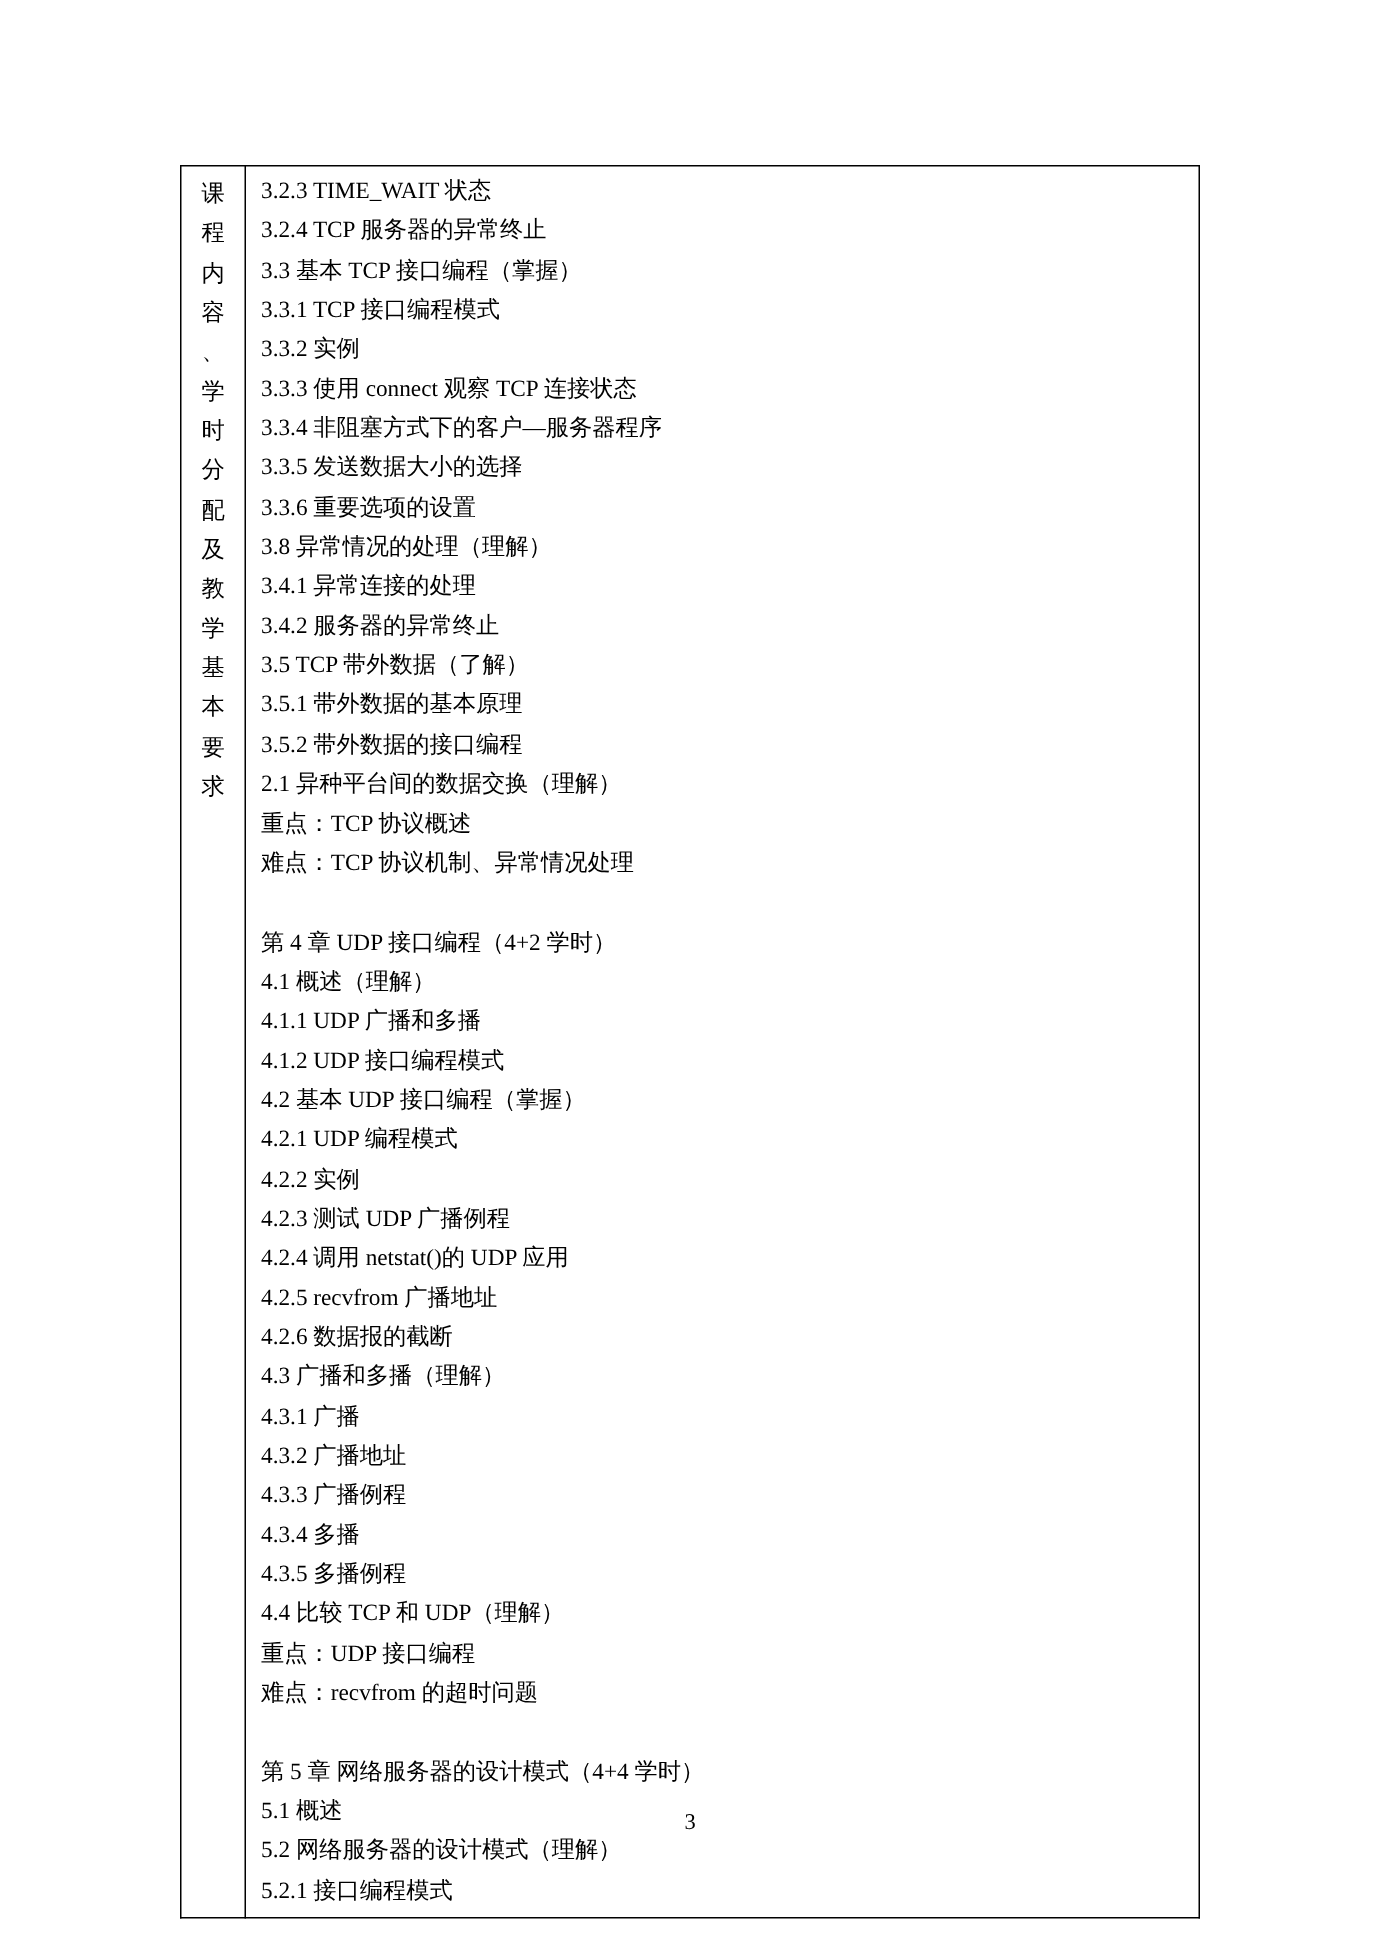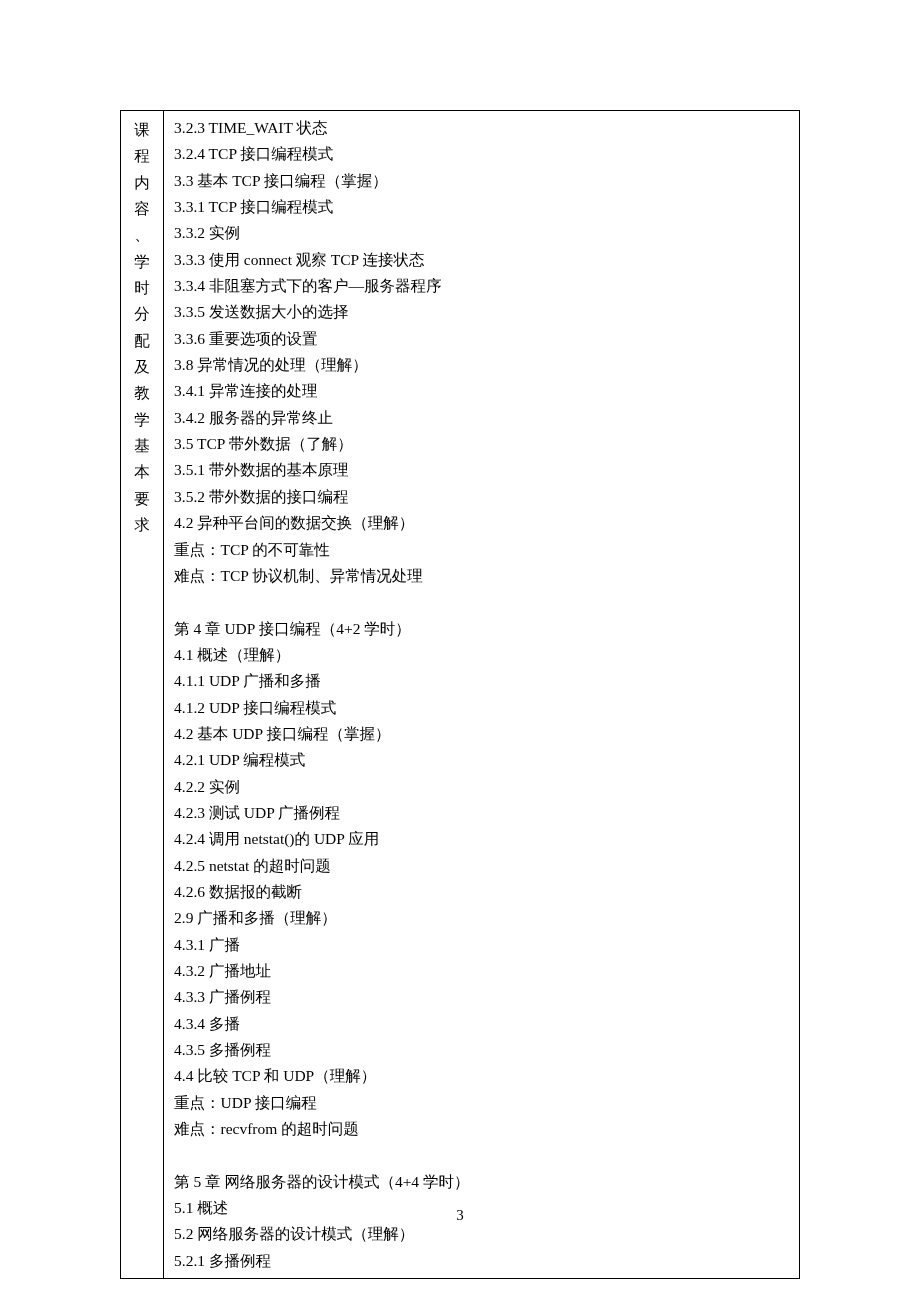--- a/index.html
+++ b/index.html
@@ -74,62 +74,62 @@
               <span class="vchar">学</span>
               <span class="vchar">基</span>
               <span class="vchar">本</span>
               <span class="vchar">要</span>
               <span class="vchar">求</span>
             </div>
       </td>
       <td class="content">
         <div id="content-lines">
               <div class="cline">3.2.3 TIME_WAIT 状态</div>
-              <div class="cline">3.2.4 TCP 接口编程模式</div>
+              <div class="cline">3.2.4 TCP 服务器的异常终止</div>
               <div class="cline">3.3 基本 TCP 接口编程（掌握）</div>
               <div class="cline">3.3.1 TCP 接口编程模式</div>
               <div class="cline">3.3.2 实例</div>
               <div class="cline">3.3.3 使用 connect 观察 TCP 连接状态</div>
               <div class="cline">3.3.4 非阻塞方式下的客户—服务器程序</div>
               <div class="cline">3.3.5 发送数据大小的选择</div>
               <div class="cline">3.3.6 重要选项的设置</div>
               <div class="cline">3.8 异常情况的处理（理解）</div>
               <div class="cline">3.4.1 异常连接的处理</div>
               <div class="cline">3.4.2 服务器的异常终止</div>
               <div class="cline">3.5 TCP 带外数据（了解）</div>
               <div class="cline">3.5.1 带外数据的基本原理</div>
               <div class="cline">3.5.2 带外数据的接口编程</div>
-              <div class="cline">4.2 异种平台间的数据交换（理解）</div>
-              <div class="cline">重点：TCP 的不可靠性</div>
+              <div class="cline">2.1 异种平台间的数据交换（理解）</div>
+              <div class="cline">重点：TCP 协议概述</div>
               <div class="cline">难点：TCP 协议机制、异常情况处理</div>
               <div class="cline">&nbsp;</div>
               <div class="cline">第 4 章 UDP 接口编程（4+2 学时）</div>
               <div class="cline">4.1 概述（理解）</div>
               <div class="cline">4.1.1 UDP 广播和多播</div>
               <div class="cline">4.1.2 UDP 接口编程模式</div>
               <div class="cline">4.2 基本 UDP 接口编程（掌握）</div>
               <div class="cline">4.2.1 UDP 编程模式</div>
               <div class="cline">4.2.2 实例</div>
               <div class="cline">4.2.3 测试 UDP 广播例程</div>
               <div class="cline">4.2.4 调用 netstat()的 UDP 应用</div>
-              <div class="cline">4.2.5 netstat 的超时问题</div>
+              <div class="cline">4.2.5 recvfrom 广播地址</div>
               <div class="cline">4.2.6 数据报的截断</div>
-              <div class="cline">2.9 广播和多播（理解）</div>
+              <div class="cline">4.3 广播和多播（理解）</div>
               <div class="cline">4.3.1 广播</div>
               <div class="cline">4.3.2 广播地址</div>
               <div class="cline">4.3.3 广播例程</div>
               <div class="cline">4.3.4 多播</div>
               <div class="cline">4.3.5 多播例程</div>
               <div class="cline">4.4 比较 TCP 和 UDP（理解）</div>
               <div class="cline">重点：UDP 接口编程</div>
               <div class="cline">难点：recvfrom 的超时问题</div>
               <div class="cline">&nbsp;</div>
               <div class="cline">第 5 章 网络服务器的设计模式（4+4 学时）</div>
               <div class="cline">5.1 概述</div>
               <div class="cline">5.2 网络服务器的设计模式（理解）</div>
-              <div class="cline">5.2.1 多播例程</div>
+              <div class="cline">5.2.1 接口编程模式</div>
             </div>
       </td>
     </tr>
   </tbody>
     </table>
   <div class="pagenum">3</div>
 </div>
 
 </body></html>

